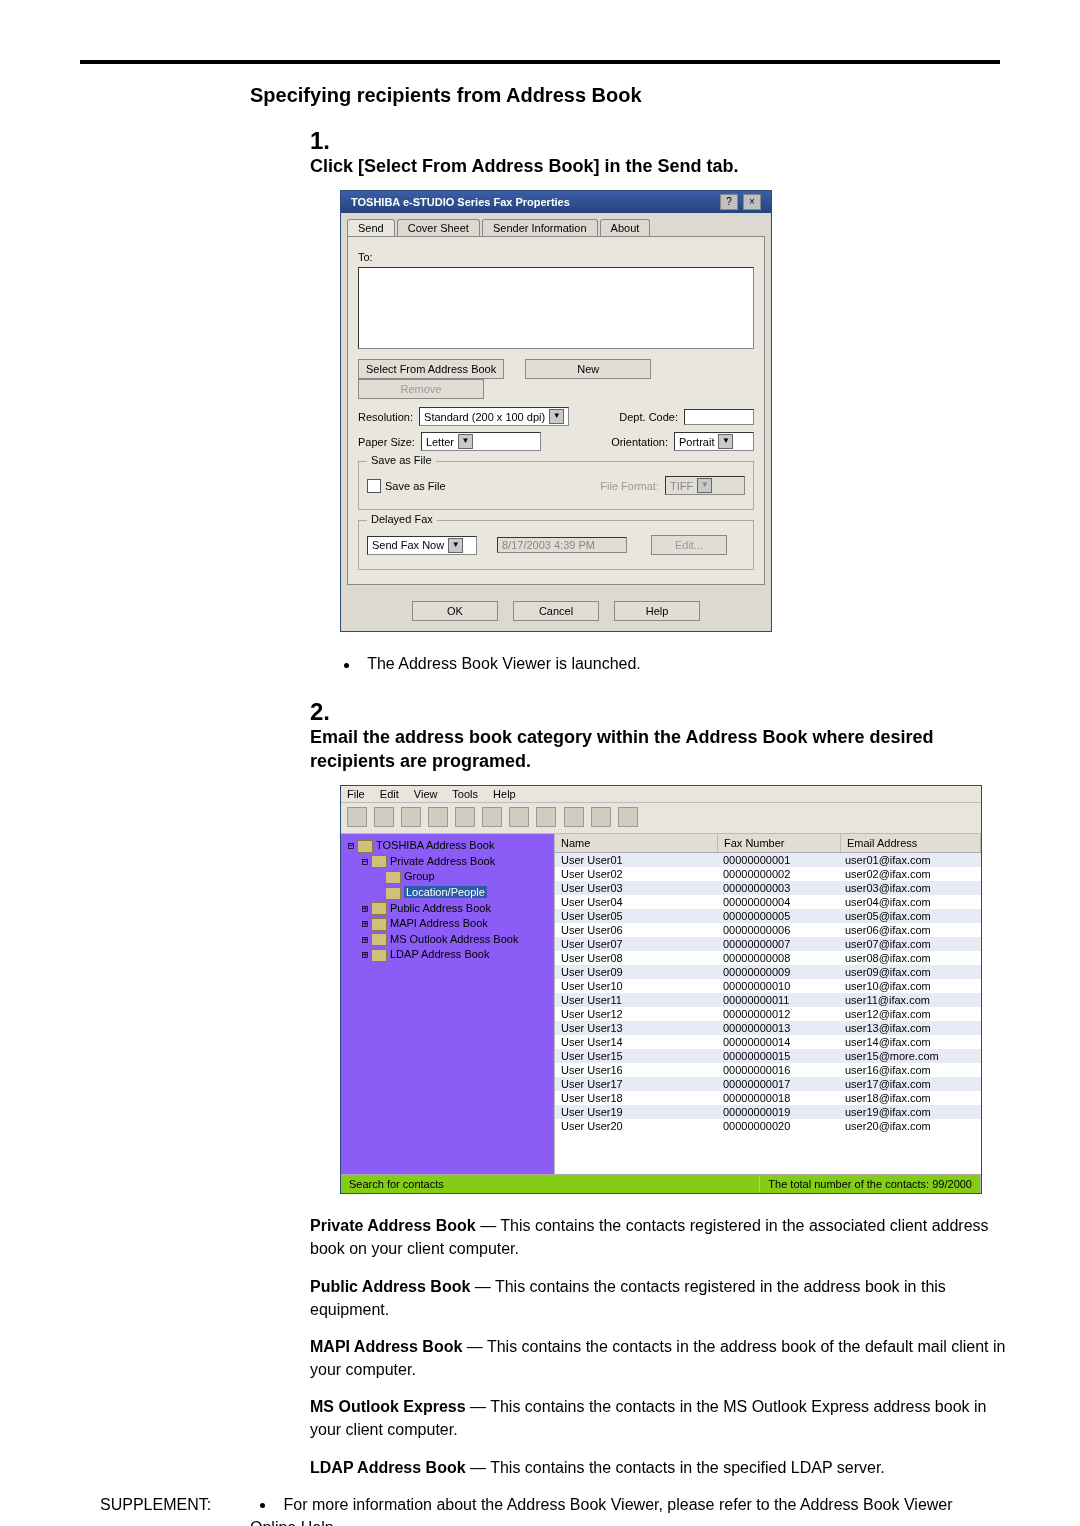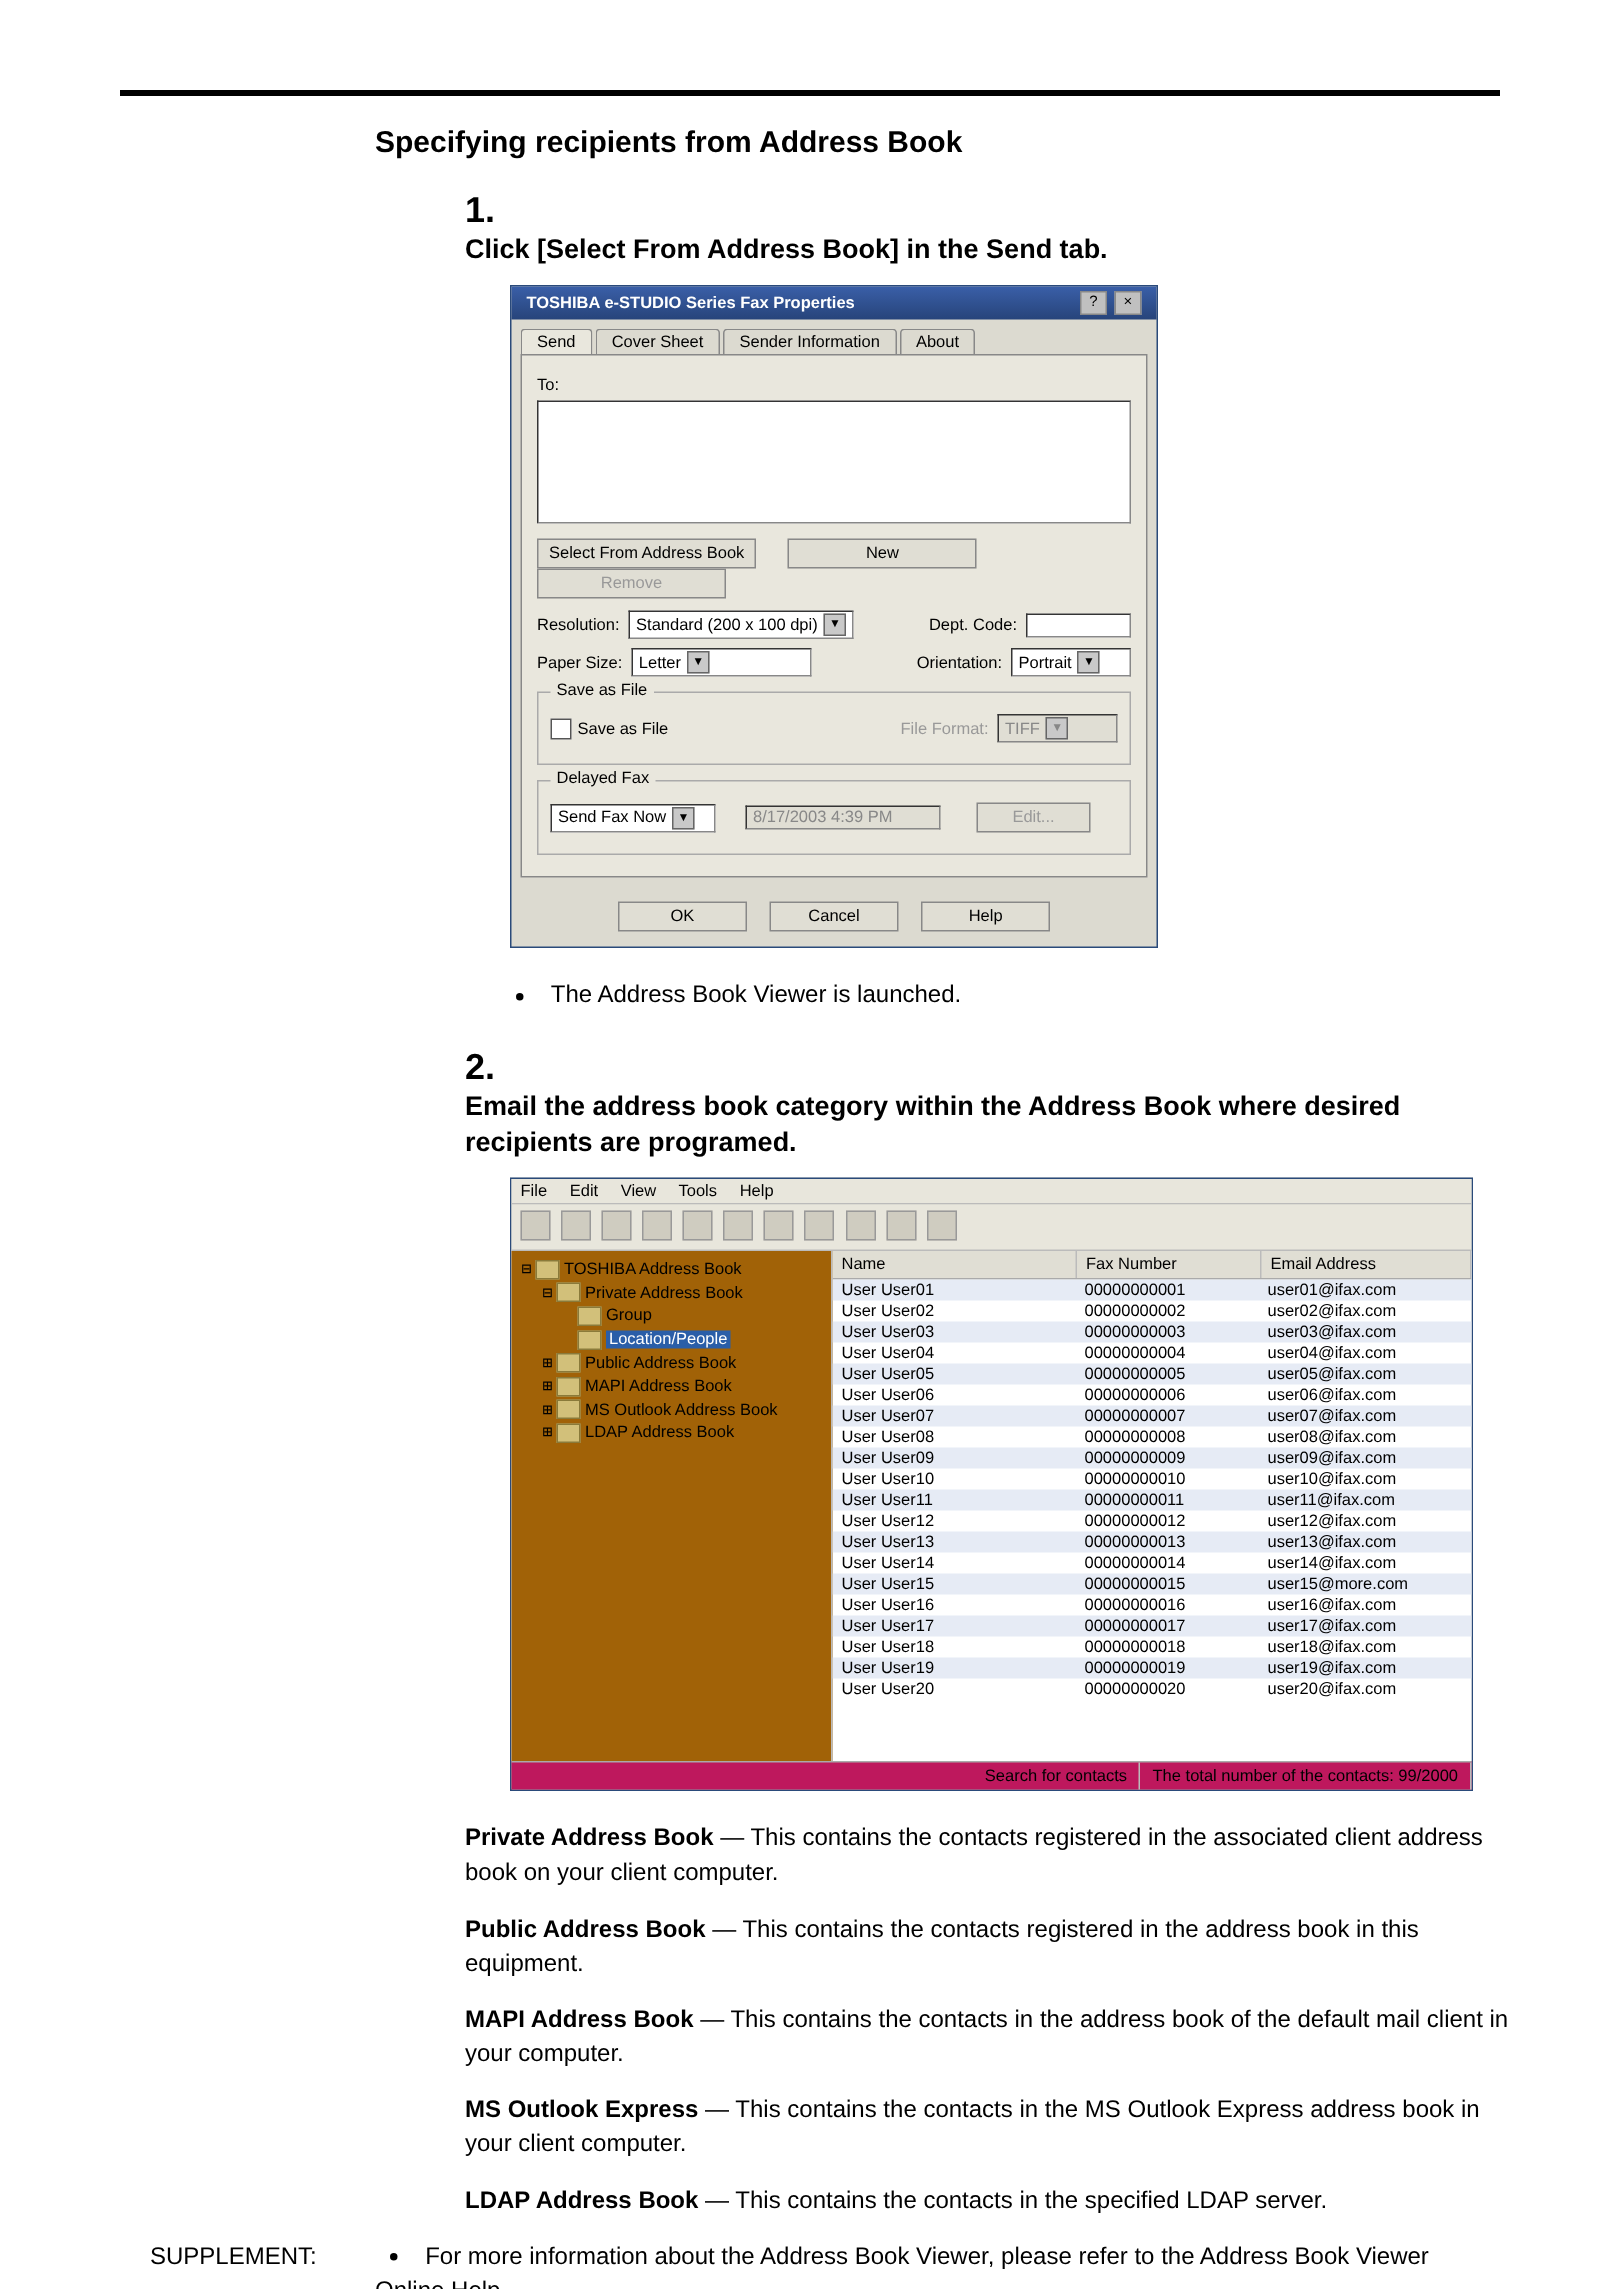--- a/index.html
+++ b/index.html
@@ -188,43 +188,42 @@
     margin-right: 4px;
     vertical-align: middle;
   }
   .abbody { display: flex; background: #fff; height: 340px; }
   .tree {
     width: 205px;
     border-right: 1px solid #bbb;
     padding: 4px;
     font-size: 11px;
     overflow: hidden;
-    background:#a16207;
+    background:#8b5cf6;
   }
   .tnode { white-space: nowrap; padding: 1px 0; }
   .tnode .glyph { display:inline-block; width:12px; text-align:center; font-family:monospace; }
   .tnode .foldericon { display:inline-block; width:14px; height:11px; background:#d2c07a; border:1px solid #8a7a3a; vertical-align:middle; margin-right:3px; }
   .tnode.sel span.lbl { background:#2a5ea8; color:#fff; padding:0 2px; }
   .ind1 { padding-left: 14px; }
   .ind2 { padding-left: 28px; }
   .listpane { flex: 1; overflow: hidden; position:relative; font-size:11px; }
   .lhdr { display:flex; background:#e0ded4; border-bottom:1px solid #aaa; }
   .lhdr div { padding:3px 6px; border-right:1px solid #bbb; font-size:11px; }
   .c1 { width: 150px; }
   .c2 { width: 110px; }
   .c3 { flex:1; }
   .lrow { display:flex; font-size:11px; }
   .lrow div { padding:1px 6px; white-space:nowrap; overflow:hidden; }
   .lrow.alt { background:#e6ebf5; }
   .statusbar {
     display:flex;
     border-top:1px solid #aaa;
-    background:#be185d;
+    background:#84cc16;
     font-size:11px;
-    text-align:right;
   }
   .statusbar div { padding:3px 8px; border-right:1px solid #bbb; }
   .statusbar .s1 { flex:1; }
 
   .body-block {
     margin: 16px 0 0 230px;
     width: 700px;
     font-size: 16px;
     line-height: 1.45;
   }

